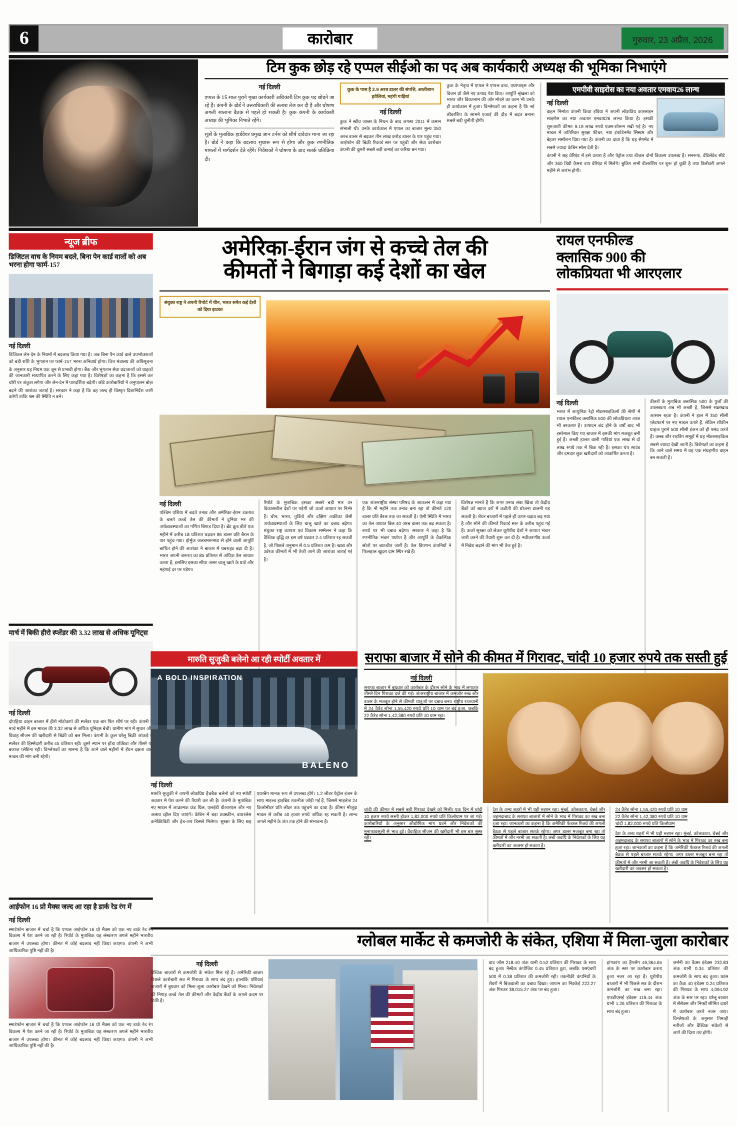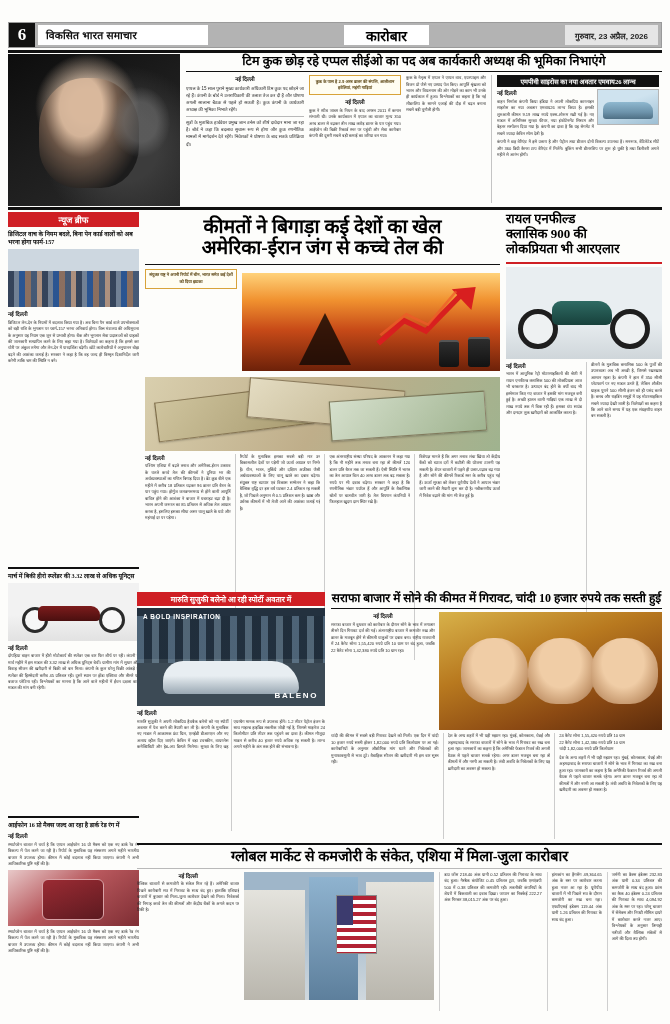--- a/index.html
+++ b/index.html
@@ -35,23 +35,23 @@
     font-size: 10.5px; font-weight: bold; color: #111;
     letter-spacing: .2px; min-width: 170px;
   }
   .section-name {
     background: #fff; margin: 2px auto; padding: 0 22px;
     display: flex; align-items: center; justify-content: center;
     font-size: 14px; font-weight: bold; color: #000;
     font-family: "Liberation Serif", serif;
   }
   .issue-date {
-    background: #e5e5e5; margin: 2px 3px 2px 0; padding: 0 10px;
+    background: #15803d; margin: 2px 3px 2px 0; padding: 0 10px;
     display: flex; align-items: center;
-    font-size: 8px; color: #222; white-space: nowrap; font-weight: bold;
+    font-size: 8px; color: #222; white-space: nowrap;
   }
   .rule-black { position:absolute; left:8px; width:654px; height:3px; background:#111; }
 
   
   .hl {
     font-family: "Liberation Serif", serif;
     font-weight: bold; color: #000; line-height: 1.12;
   }
   .hl-lg { font-size: 14.5px; }
   .hl-md { font-size: 12px; }
@@ -299,21 +299,20 @@
   .cols-3 { display: flex; gap: 4px; }
   .cols-3 > div + div { padding-left: 4px; border-left: 1px solid #ccc; }
 </style>
 </head>
 <body>
 
 <div class="page">
 
   <div class="masthead">
     <div class="page-number">6</div>
-    <div class="paper-name">विकसित भारत समाचार</div>
     <div class="section-name">कारोबार</div>
     <div class="issue-date">गुरुवार, 23 अप्रैल, 2026</div>
   </div>
   <div class="rule-black" style="top:50px;"></div>
 
   <div class="top-wrap">
     <div class="photo top-photo">
       <div class="silhouette"></div>
       <div class="apple-glow"></div>
     </div>
@@ -376,22 +375,22 @@
 
       <div class="rail-sub">आईफोन 16 प्रो मैक्स जल्द आ रहा है डार्क रेड रंग में</div>
       <div class="dateline" style="text-align:left;">नई दिल्ली</div>
       <div class="body-text tiny" style="height:28px;">स्मार्टफोन बाजार में चर्चा है कि एप्पल आईफोन 16 प्रो मैक्स को एक नए डार्क रेड रंग विकल्प में पेश करने जा रही है। रिपोर्ट के मुताबिक यह संस्करण अगले महीने भारतीय बाजार में उपलब्ध होगा। कीमत में कोई बदलाव नहीं किया जाएगा। कंपनी ने अभी आधिकारिक पुष्टि नहीं की है।</div>
       <div class="photo rail-photo phone-photo" style="height:56px;"></div>
       <div class="body-text tiny" style="height:82px;">स्मार्टफोन बाजार में चर्चा है कि एप्पल आईफोन 16 प्रो मैक्स को एक नए डार्क रेड रंग विकल्प में पेश करने जा रही है। रिपोर्ट के मुताबिक यह संस्करण अगले महीने भारतीय बाजार में उपलब्ध होगा। कीमत में कोई बदलाव नहीं किया जाएगा। कंपनी ने अभी आधिकारिक पुष्टि नहीं की है।</div>
     </div>
 
     <div class="center">
       <div class="hl center-hl">
+        <div>अमेरिका-ईरान जंग से कच्चे तेल की</div>
         <div>कीमतों ने बिगाड़ा कई देशों का खेल</div>
-        <div>अमेरिका-ईरान जंग से कच्चे तेल की</div>
       </div>
 
       <div style="display:flex; gap:5px; align-items:flex-start; margin-top:4px;">
         <div style="width:92px;">
           <div class="callout">संयुक्त राष्ट्र ने अपनी रिपोर्ट में चीन, भारत समेत कई देशों को दिया झटका</div>
         </div>
         <div style="flex:1;">
           <div class="photo oil-photo">
             <div class="derrick"></div>
             <svg class="arrowup" viewBox="0 0 100 60" preserveAspectRatio="none">
@@ -462,21 +461,21 @@
         <div class="photo baleno-photo" style="margin-top:2px;">
           <div class="skyline"></div>
           <div class="car"></div>
           <div class="bold-txt">A BOLD INSPIRATION</div>
           <div class="baleno-txt">BALENO</div>
         </div>
         <div class="dateline" style="text-align:left; margin-top:3px;">नई दिल्ली</div>
         <div class="body-text tiny" style="height:112px; column-count:2; column-gap:5px; column-rule:1px solid #ccc;">मारुति सुजुकी ने अपनी लोकप्रिय हैचबैक बलेनो को नए स्पोर्टी अवतार में पेश करने की तैयारी कर ली है। कंपनी के मुताबिक नए माडल में आक्रामक फ्रंट ग्रिल, एलईडी डीआरएल और नए अलाय व्हील दिए जाएंगे। केबिन में बड़ा टचस्क्रीन, वायरलेस कनेक्टिविटी और हेड-अप डिस्प्ले मिलेगा। सुरक्षा के लिए छह एयरबैग मानक रूप से उपलब्ध होंगे। 1.2 लीटर पेट्रोल इंजन के साथ माइल्ड हाइब्रिड तकनीक जोड़ी गई है, जिससे माइलेज 24 किलोमीटर प्रति लीटर तक पहुंचने का दावा है। कीमत मौजूदा माडल से करीब 40 हजार रुपये अधिक रह सकती है। लान्च अगले महीने के अंत तक होने की संभावना है।</div>
       </div>
 
-      <div style="width:331px;">
+      <div style="width:331px;text-decoration:underline;">
         <div class="hl hl-md" style="text-align:center; padding-bottom:3px; border-bottom:1.4px solid #111;">सराफा बाजार में सोने की कीमत में गिरावट, चांदी 10 हजार रुपये तक सस्ती हुई</div>
 
         <div style="display:flex; gap:4px; margin-top:3px;">
           <div style="width:104px;">
             <div class="dateline">नई दिल्ली</div>
             <div class="body-text tiny" style="height:108px;">सराफा बाजार में बुधवार को कारोबार के दौरान सोने के भाव में लगातार तीसरे दिन गिरावट दर्ज की गई। अंतरराष्ट्रीय बाजार में कमजोर रुख और डालर के मजबूत होने से कीमती धातुओं पर दबाव बना। राष्ट्रीय राजधानी में 24 कैरेट सोना 1,55,420 रुपये प्रति 10 ग्राम पर बंद हुआ, जबकि 22 कैरेट सोना 1,42,380 रुपये प्रति 10 ग्राम रहा।</div>
           </div>
           <div class="photo sona-photo" style="width:223px; height:118px;">
             <div class="face f1"></div>
             <div class="face f2"></div>
@@ -505,21 +504,21 @@
               <span>1,82,000 रुपये प्रति किलोग्राम</span>
             </div>
             <div class="body-text tiny" style="height:60px; margin-top:2px;">देश के अन्य शहरों में भी यही रुझान रहा। मुंबई, कोलकाता, चेन्नई और अहमदाबाद के सराफा बाजारों में सोने के भाव में गिरावट का रुख बना हुआ रहा। जानकारों का कहना है कि अमेरिकी फेडरल रिजर्व की अगली बैठक से पहले बाजार सतर्क रहेगा। अगर डालर मजबूत बना रहा तो कीमतों में और नरमी आ सकती है। लंबी अवधि के निवेशकों के लिए यह खरीदारी का अवसर हो सकता है।</div>
           </div>
         </div>
       </div>
     </div>
 
     <div style="margin-top:4px;">
       <div class="thick-line"></div>
-      <div class="hl hl-lg" style="text-align:center; padding:3px 0 3px;">ग्लोबल मार्केट से कमजोरी के संकेत, एशिया में मिला-जुला कारोबार</div>
+      <div class="hl hl-lg" style="text-align:right; padding:3px 0 3px;">ग्लोबल मार्केट से कमजोरी के संकेत, एशिया में मिला-जुला कारोबार</div>
       <div class="hairline"></div>
 
       <div style="display:flex; gap:5px; margin-top:3px;">
         <div style="width:104px;">
           <div class="dateline">नई दिल्ली</div>
           <div class="body-text tiny" style="height:130px;">वैश्विक बाजारों से कमजोरी के संकेत मिल रहे हैं। अमेरिकी बाजार पिछले कारोबारी सत्र में गिरावट के साथ बंद हुए। हालांकि एशियाई बाजारों में बुधवार को मिला-जुला कारोबार देखने को मिला। निवेशकों की निगाह कच्चे तेल की कीमतों और केंद्रीय बैंकों के अगले कदम पर टिकी है।</div>
         </div>
 
         <div class="photo wall-photo" style="width:192px;">
           <div class="bldg b1"></div>

